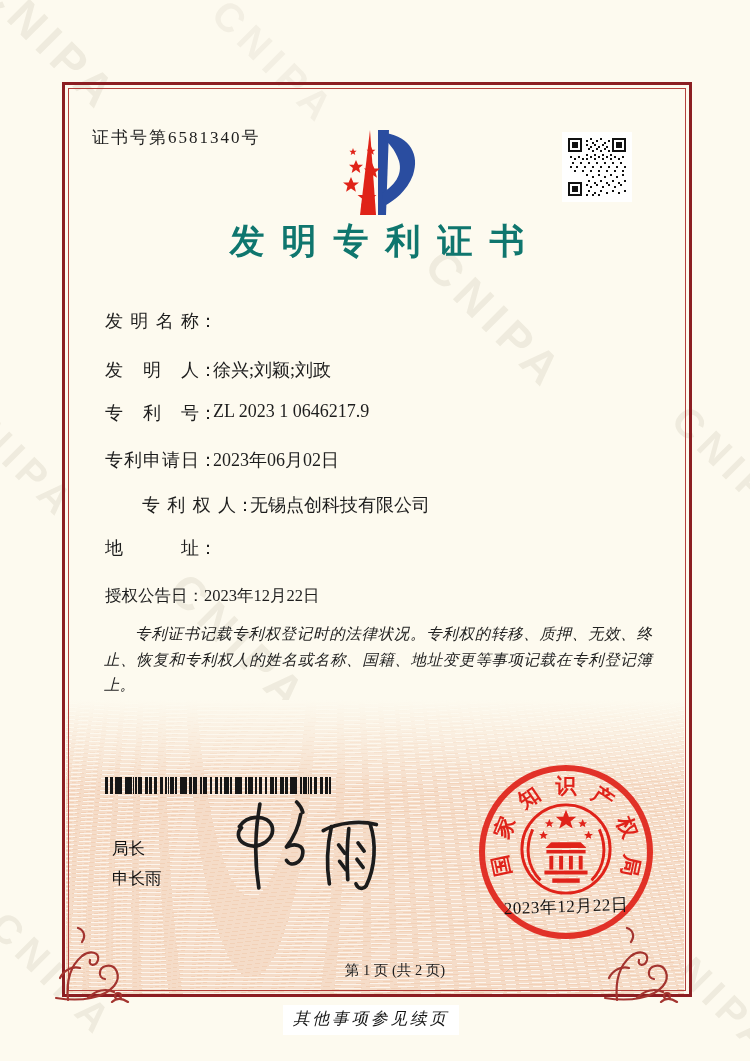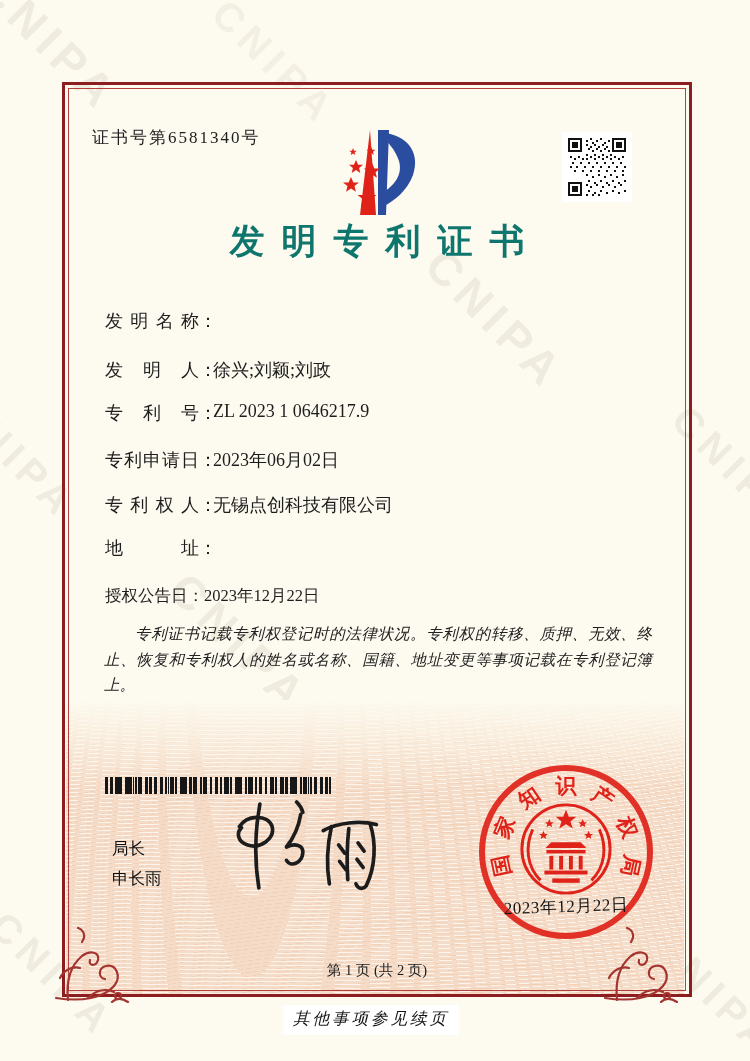--- a/index.html
+++ b/index.html
@@ -57,21 +57,21 @@
 
   
   .field{left:105px;z-index:3;font-size:18px;display:flex;}
   .field .lab{
     display:inline-block;width:94px;text-align:justify;text-align-last:justify;
     flex:0 0 94px;
   }
   .field .colon{display:inline-block;width:14px;}
   .field .val{display:inline-block;}
   .f0{top:309px;}  .f1{top:358px;}  .f2{top:401px;}
-  .f3{top:448px;}  .f4{top:493px;}
+  .f3{top:448px;}  .f4{top:493px;margin-left:37px;}
   .f5{top:536px;}  .f5 .val{width:436px;line-height:26px;}
   .grant-row{left:105px;top:585px;z-index:3;font-size:16.5px;display:flex;}
   .grant-row .pair2{margin-left:58px;}
 
   
   .paras{
     left:104px;top:621px;width:548px;z-index:3;
     font-size:15.5px;line-height:25.5px;font-style:italic;color:#222;
   }
   .paras p{margin:0 0 2px 0;text-indent:2em;text-align:justify;}
@@ -105,21 +105,21 @@
     position:absolute;left:50%;top:124px;transform:translateX(-50%) rotate(-2deg);
     white-space:nowrap;font-size:17px;color:#141414;z-index:5;letter-spacing:0.5px;
   }
 
   
   .flourish{width:95px;height:85px;z-index:2;}
   .flourish-br{left:602px;top:918px;}
   .flourish-bl{left:53px;top:918px;transform:scaleX(-1);}
 
   
-  .page-number{left:62px;top:961px;width:630px;text-align:center;z-index:3;font-size:14.5px;}
+  .page-number{left:80px;top:961px;width:630px;text-align:center;z-index:3;font-size:14.5px;}
   .footer-note{
     left:283px;top:1005px;z-index:3;background:#ffffff;padding:3px 10px 5px 10px;
     font-size:16.5px;font-style:italic;letter-spacing:3px;color:#161616;
   }
 </style>
 </head>
 <body>
 
 <span class="wm" style="left:-38px;top:14px;font-size:46px;">CNIPA</span>
 <span class="wm" style="left:196px;top:40px;font-size:40px;color:rgba(148,138,110,0.09);">CNIPA</span>

